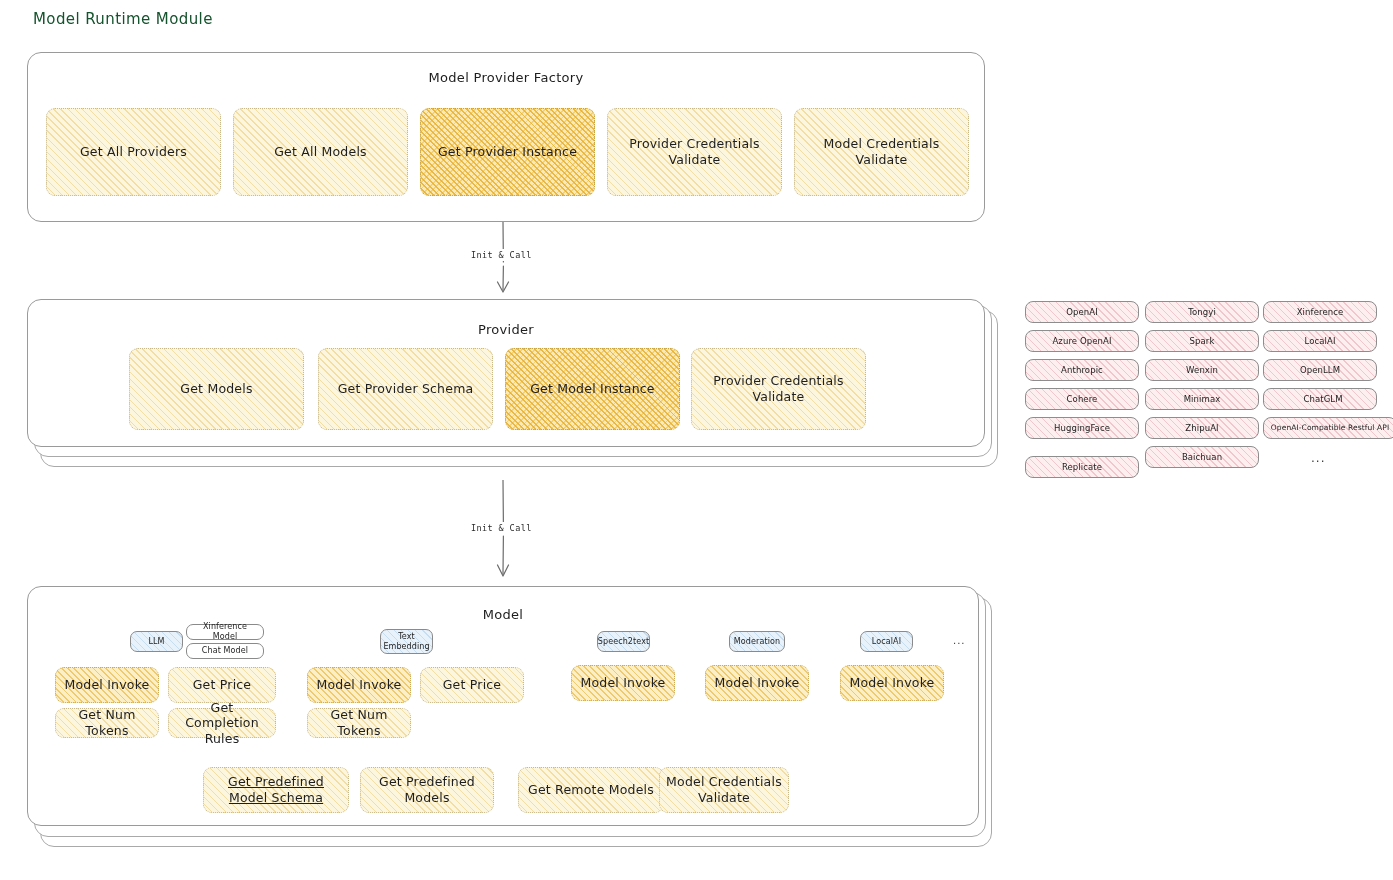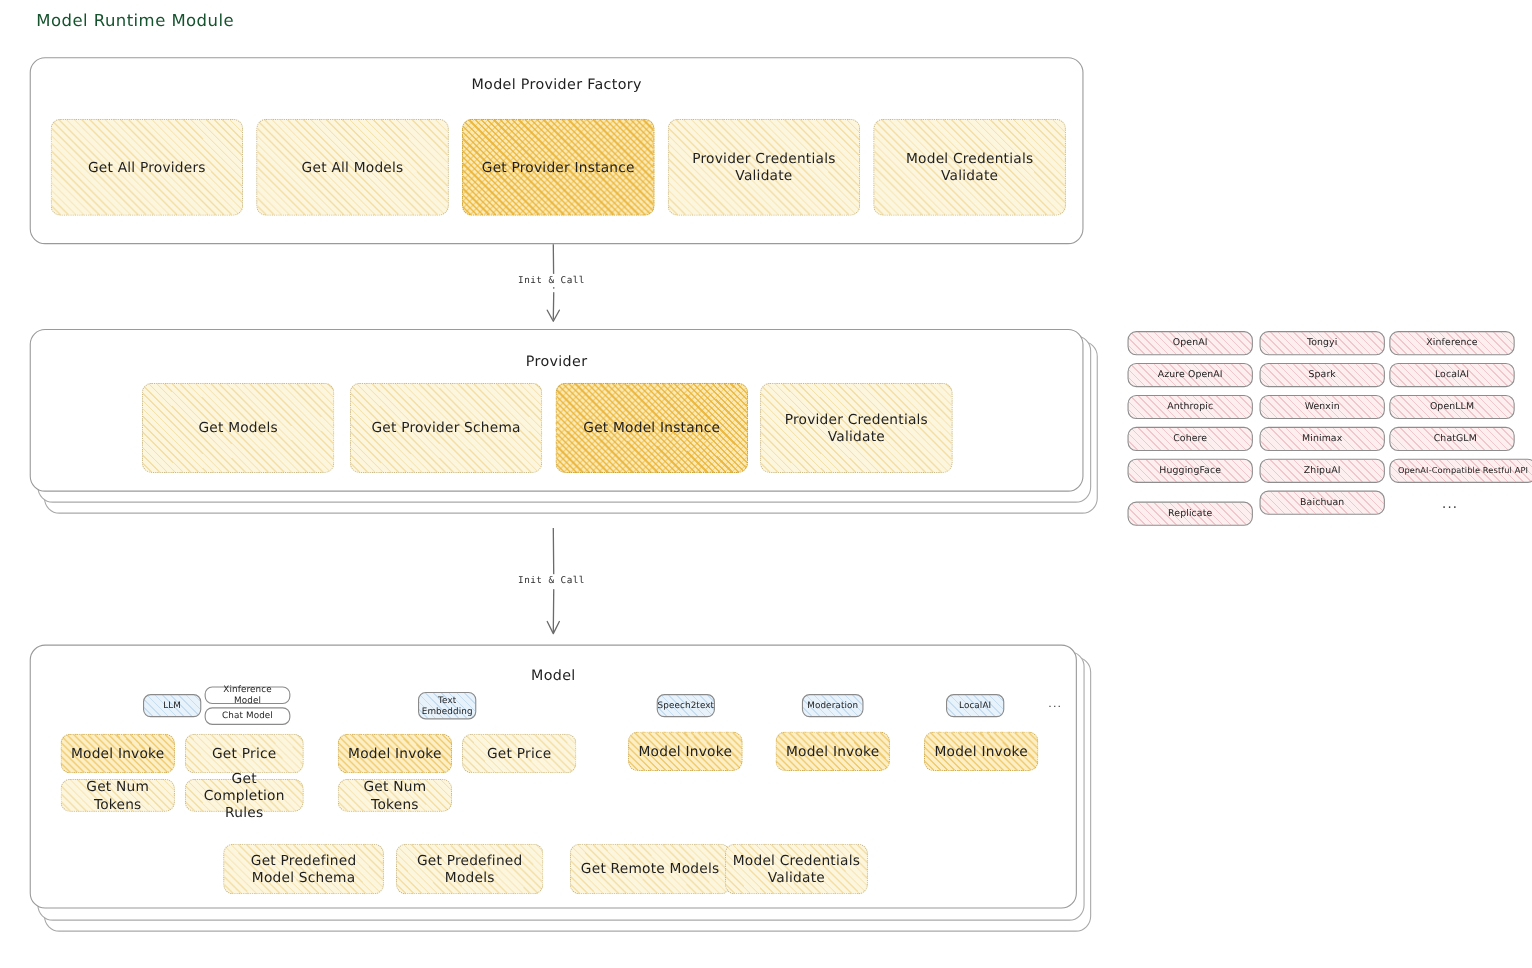--- a/index.html
+++ b/index.html
@@ -257,17 +257,17 @@
   <div class="node amber-mid" style="left:543px; top:78px; width:104px; height:36px;">Model Invoke</div>
 
   <div class="node blue" style="left:701px; top:44px; width:56px; height:21px;">Moderation</div>
   <div class="node amber-mid" style="left:677px; top:78px; width:104px; height:36px;">Model Invoke</div>
 
   <div class="node blue" style="left:832px; top:44px; width:53px; height:21px;">LocalAI</div>
   <div class="node amber-mid" style="left:812px; top:78px; width:104px; height:36px;">Model Invoke</div>
 
   <div class="ellipsis" style="left:925px; top:48px; font-size:10px;">...</div>
 
-  <div class="node amber" style="left:175px; top:180px; width:146px; height:46px;">Get Predefined Model Schema</div>
+  <div class="node amber" style="left:175px; top:180px; width:146px; height:46px;text-decoration:underline;">Get Predefined Model Schema</div>
   <div class="node amber" style="left:332px; top:180px; width:134px; height:46px;">Get Predefined Models</div>
   <div class="node amber" style="left:490px; top:180px; width:146px; height:46px;text-align:right;">Get Remote Models</div>
   <div class="node amber" style="left:631px; top:180px; width:130px; height:46px;">Model Credentials Validate</div>
 </div>
 
 </body></html>

